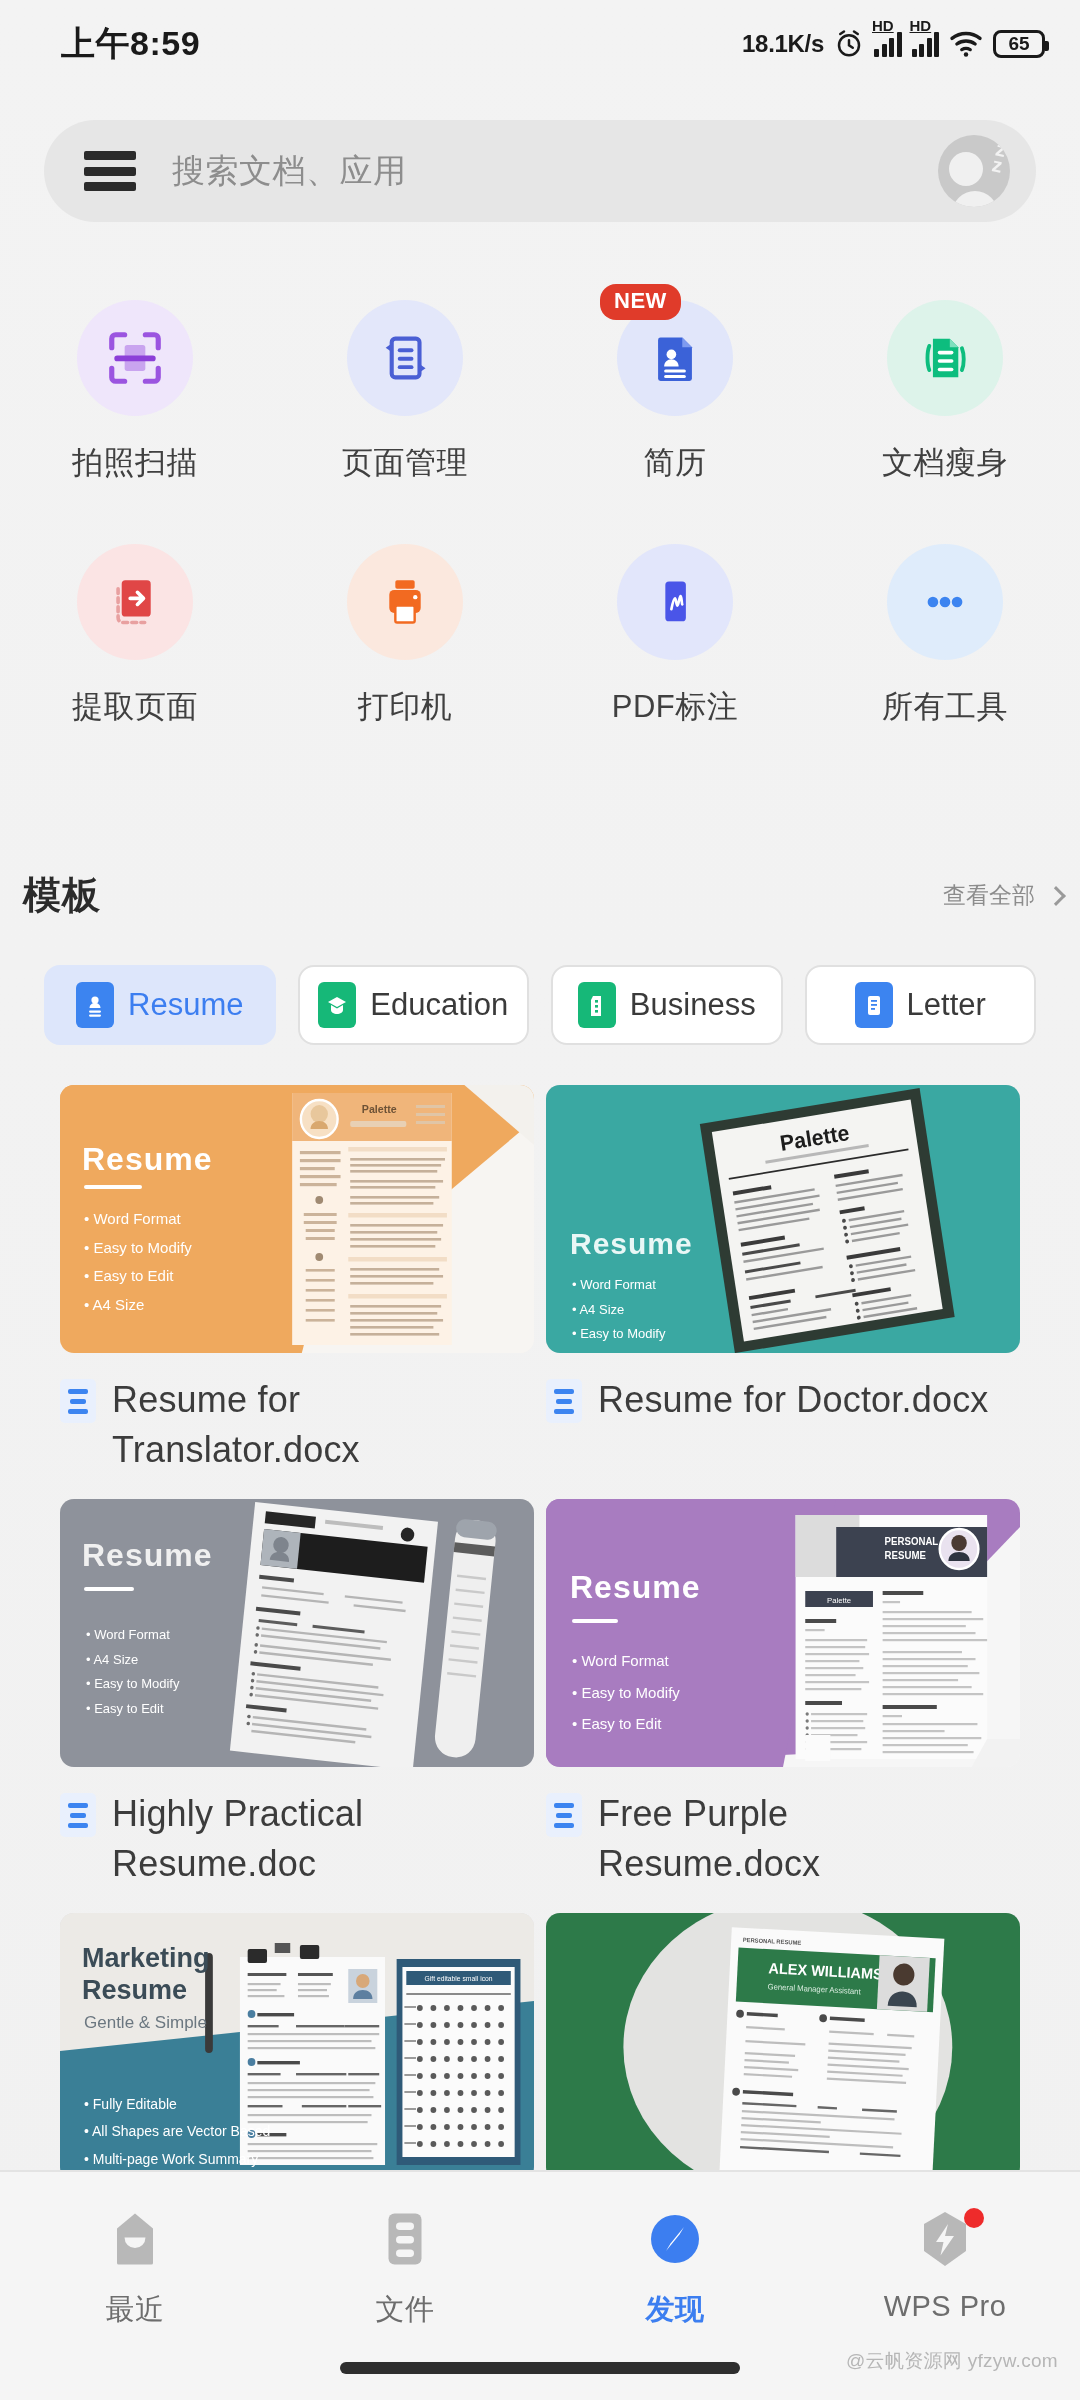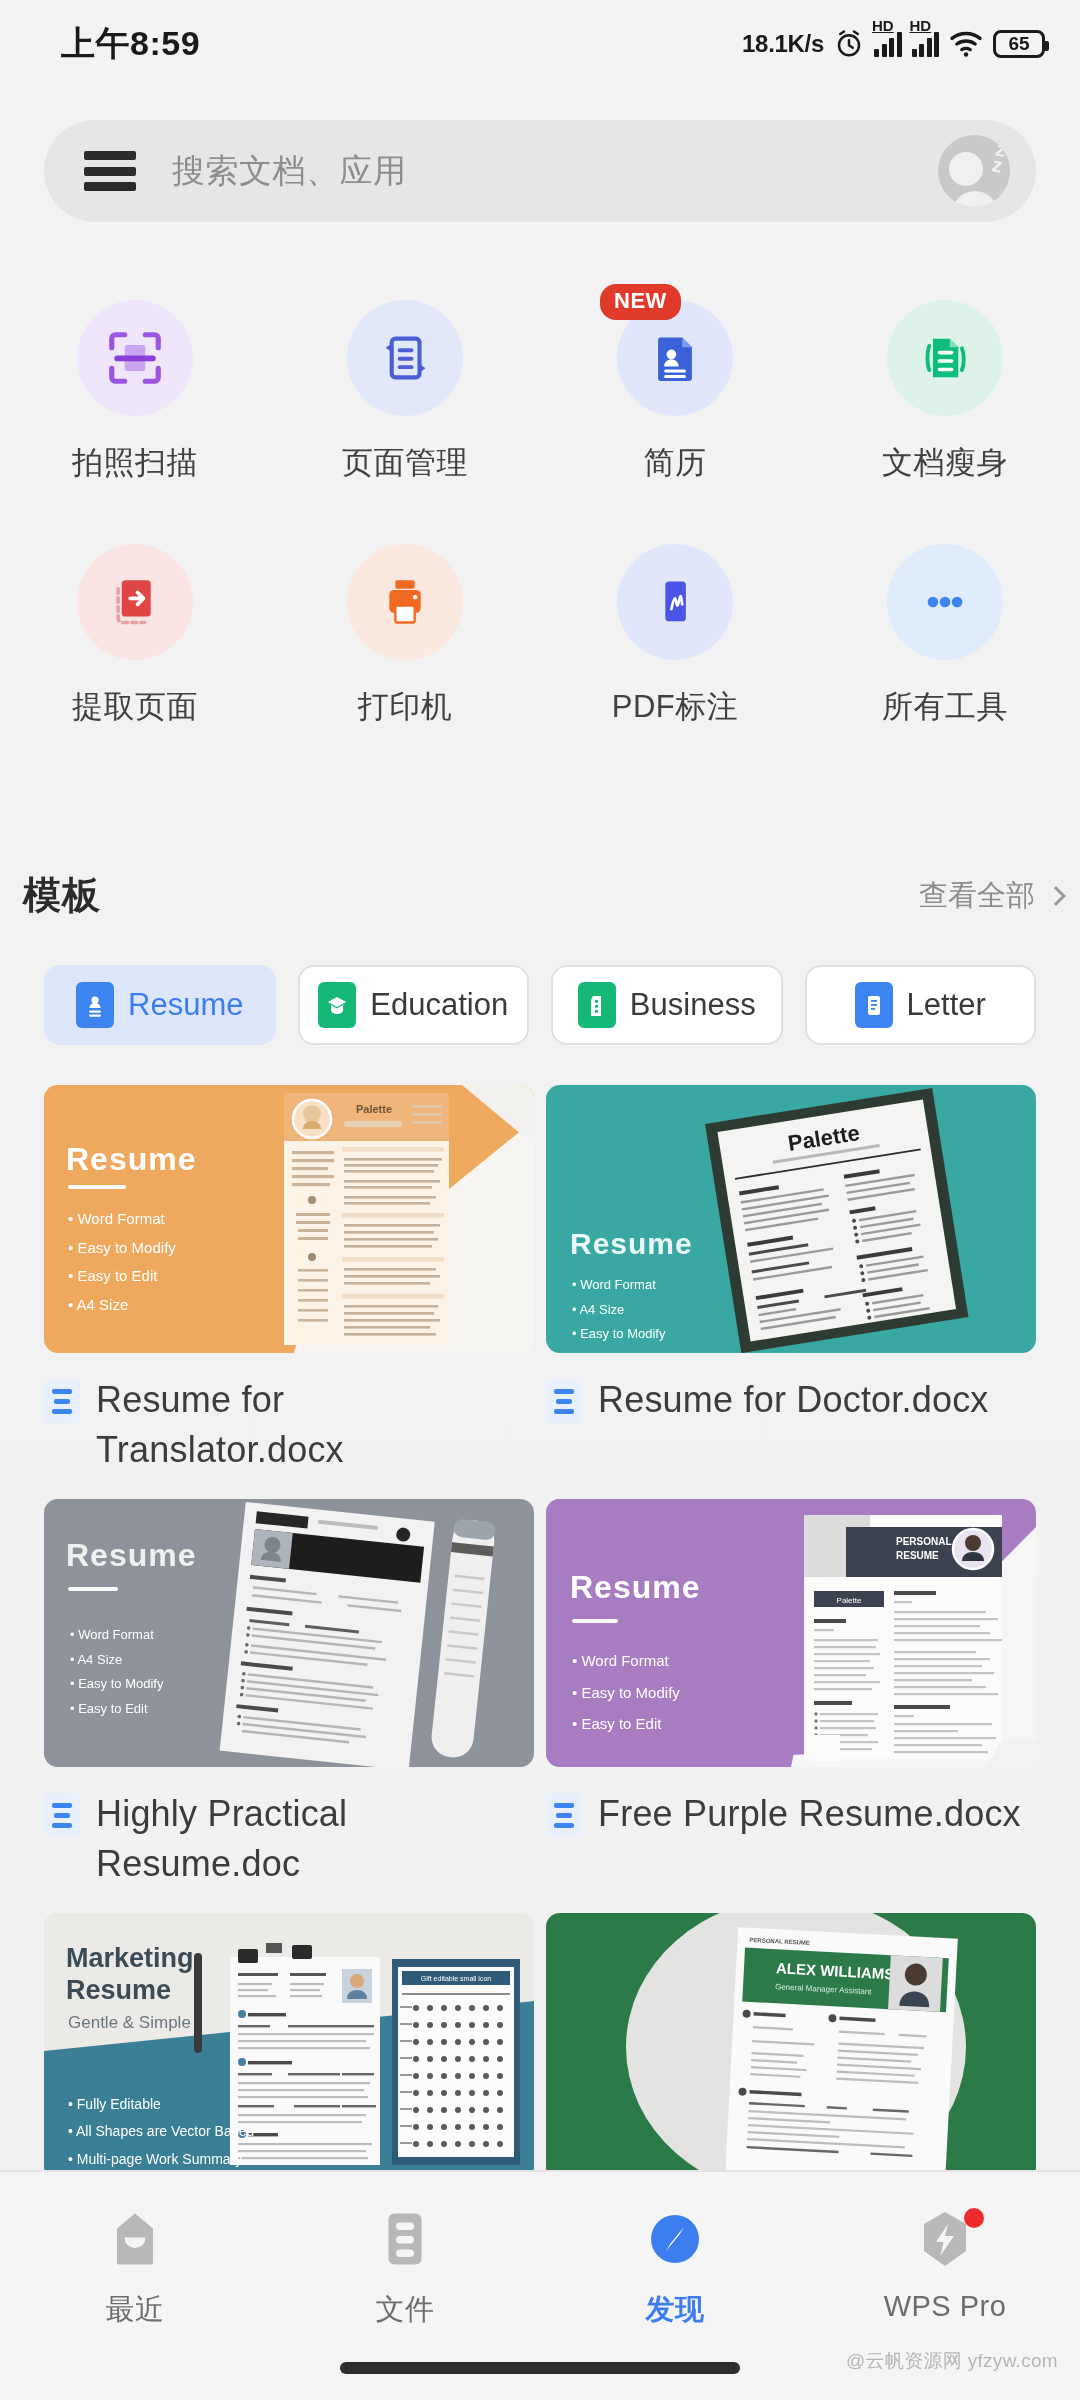--- a/index.html
+++ b/index.html
@@ -96,21 +96,21 @@
     z-index: 4;
   }
 
   
   .tpl-header {
     position:absolute; top: 870px; left:3px; width:1080px;
     display:flex; align-items:center; justify-content:space-between;
     padding: 0 20px;
   }
   .tpl-title { font-size: 38px; font-weight: 700; color:#2b2b2b; letter-spacing:1px;}
-  .tpl-more { display:flex; align-items:center; gap:14px; font-size:29px; color:#8c8c8c; cursor:pointer;}
+  .tpl-more { display:flex; align-items:center; gap:14px; font-size:23px; color:#8c8c8c; cursor:pointer;}
   .chev {
     width: 14px; height: 14px; border-right: 3px solid #9a9a9a; border-top: 3px solid #9a9a9a;
     transform: rotate(45deg);
   }
 
   .tabs {
     position: absolute; top: 965px; left: 0; width: 1080px;
     display:flex; gap: 22px; padding: 0 44px;
   }
   .tab {
@@ -119,21 +119,21 @@
     font-size: 31px; cursor:pointer;
     background: #fff; border: 2px solid #e0e0e0; color:#3a3a3a;
   }
   .tab.active { background:#dde6fb; border-color:#dde6fb; color:#3c7ef0; }
   .tab-ico { width:38px; height:46px; border-radius:6px; display:flex; align-items:center; justify-content:center; flex-shrink:0;}
 
   
   .cards {
     position: absolute; top: 1085px; left: 0; width: 1080px;
     display: grid; grid-template-columns: 1fr 1fr; column-gap: 28px; row-gap: 22px;
-    padding: 0 44px;
+    padding: 0 60px;
     gap: 12px;
   }
   .card { cursor:pointer; }
   .thumb {
     width: 100%; height: 268px; border-radius: 14px; overflow:hidden;
     position: relative; background:#ddd;
   }
   .card-meta { display:flex; align-items:flex-start; gap:16px; margin-top: 22px; height: 112px;}
   .doc-ico {
     width: 36px; height: 44px; border-radius: 5px; background:#e9f0fd; flex-shrink:0;

